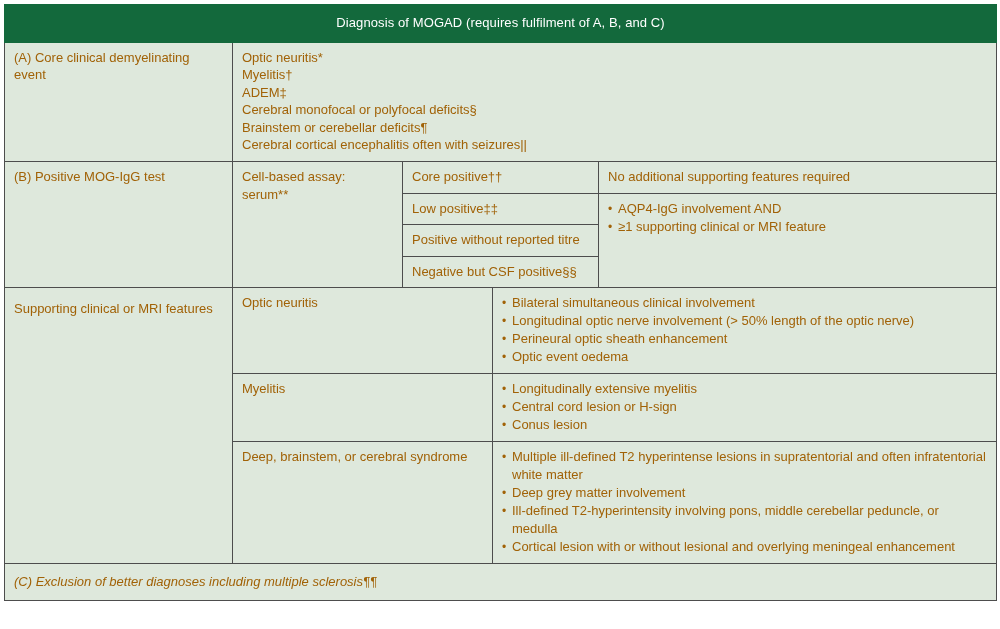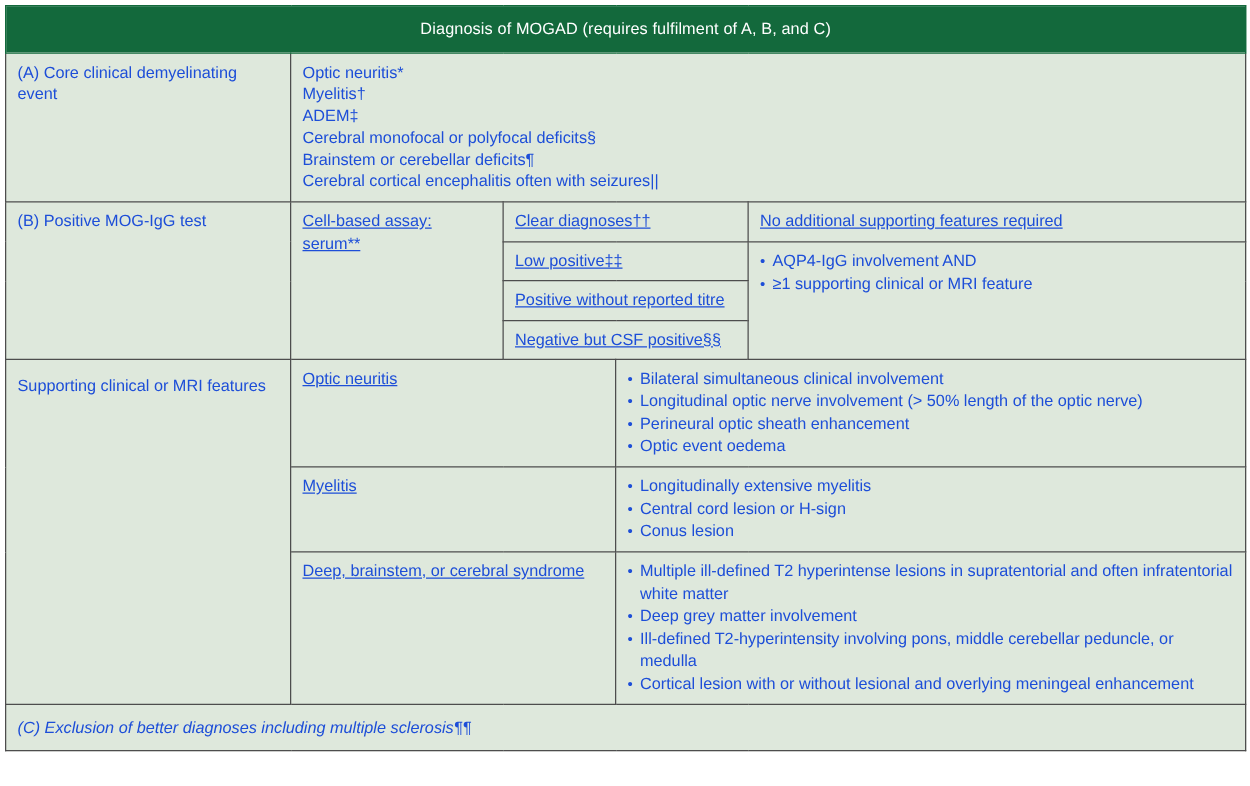--- a/index.html
+++ b/index.html
@@ -34,21 +34,21 @@
 
   table.mogad td, table.mogad th {
     border: 1px solid #4d4d4d;
     vertical-align: top;
     background: #dee8dc;
     padding: 6px 9px 7px 9px;
     font-size: 13px;
     line-height: 17.5px;
     font-weight: normal;
     text-align: left;
-    color: #1d4ed8;
+    color: #a16207;
   }
 
   
   .banner-cell {
     background: #13693c !important;
     border: 1px solid #13693c !important;
     color: #ffffff !important;
     text-align: center !important;
     font-weight: bold;
     font-size: 13.5px;
@@ -101,21 +101,20 @@
     font-weight: bold;
     font-size: 13px;
     padding-top: 9px !important;
     padding-bottom: 9px !important;
     font-style: italic;
   }
 
   .sub-label {
     font-size: 13px;
     line-height: 17.5px;
-    text-decoration: underline;
   }
 </style>
 </head>
 <body>
 
 <div class="table-wrap">
   <table class="mogad">
     <colgroup>
       <col style="width:228px">
       <col style="width:170px">
@@ -139,21 +138,21 @@
             <li>Cerebral monofocal or polyfocal deficits§</li>
             <li>Brainstem or cerebellar deficits¶</li>
             <li>Cerebral cortical encephalitis often with seizures||</li>
           </ul>
         </td>
       </tr>
 
       <tr>
         <td class="rowlabel" rowspan="4">(B) Positive MOG-IgG test</td>
         <td rowspan="4" class="sub-label">Cell-based assay: serum**</td>
-        <td colspan="2" class="sub-label nowrap">Clear diagnoses††</td>
+        <td colspan="2" class="sub-label nowrap">Core positive††</td>
         <td class="sub-label">No additional supporting features required</td>
       </tr>
 
       <tr>
         <td colspan="2" class="sub-label nowrap">Low positive‡‡</td>
         <td rowspan="3" class="cell-pad-top">
           <ul class="bullets">
             <li>AQP4-IgG involvement AND</li>
             <li>≥1 supporting clinical or MRI feature</li>
           </ul>

